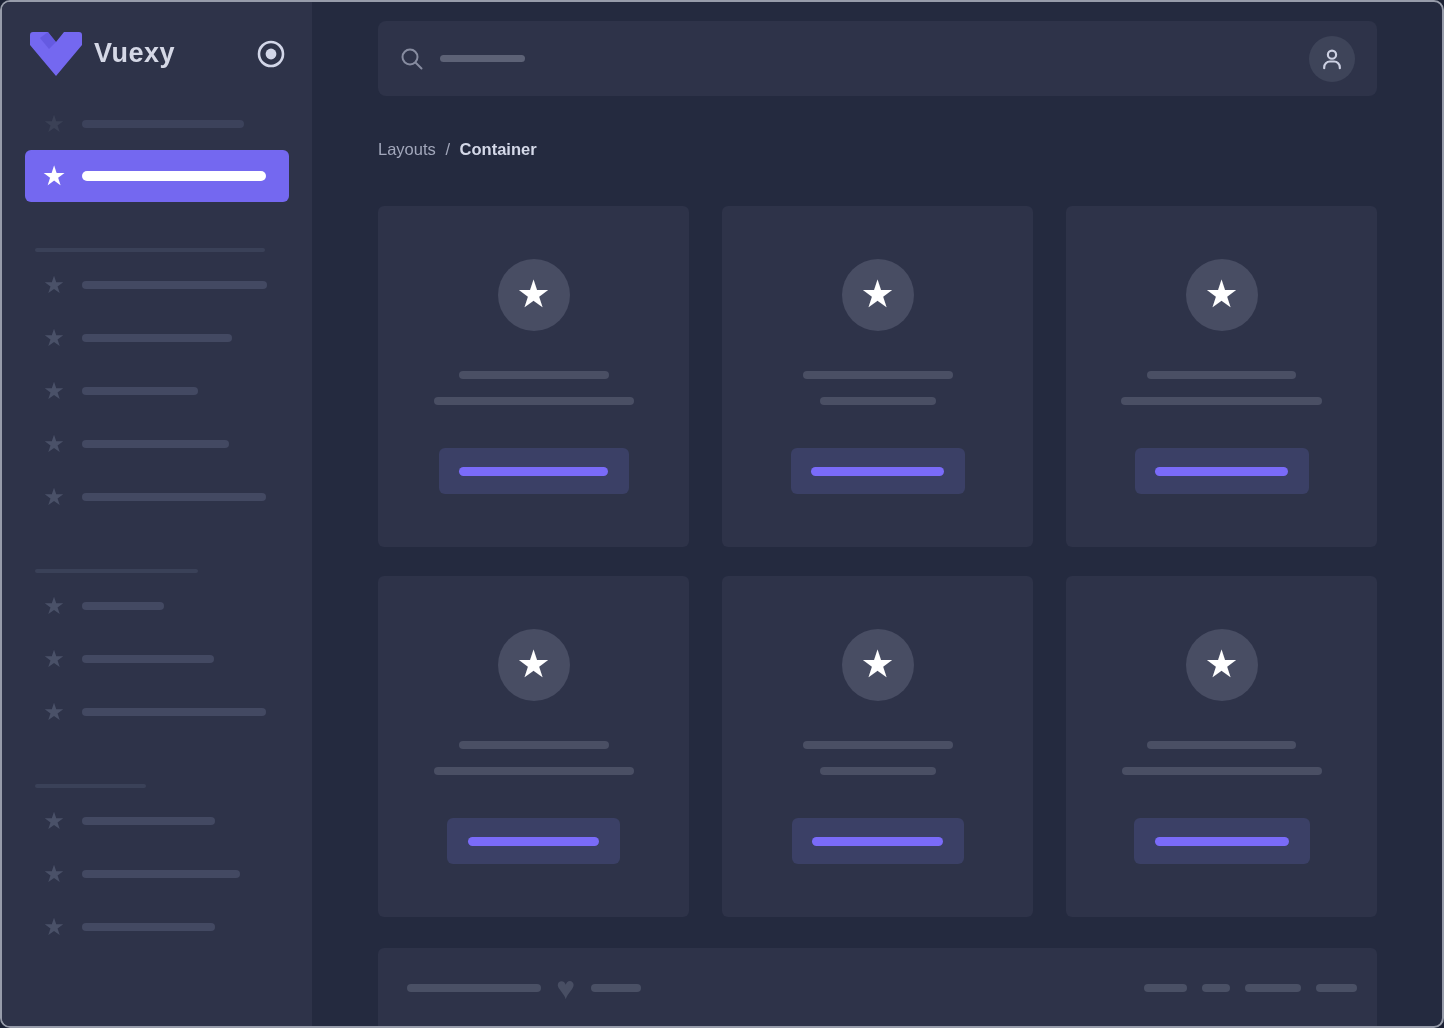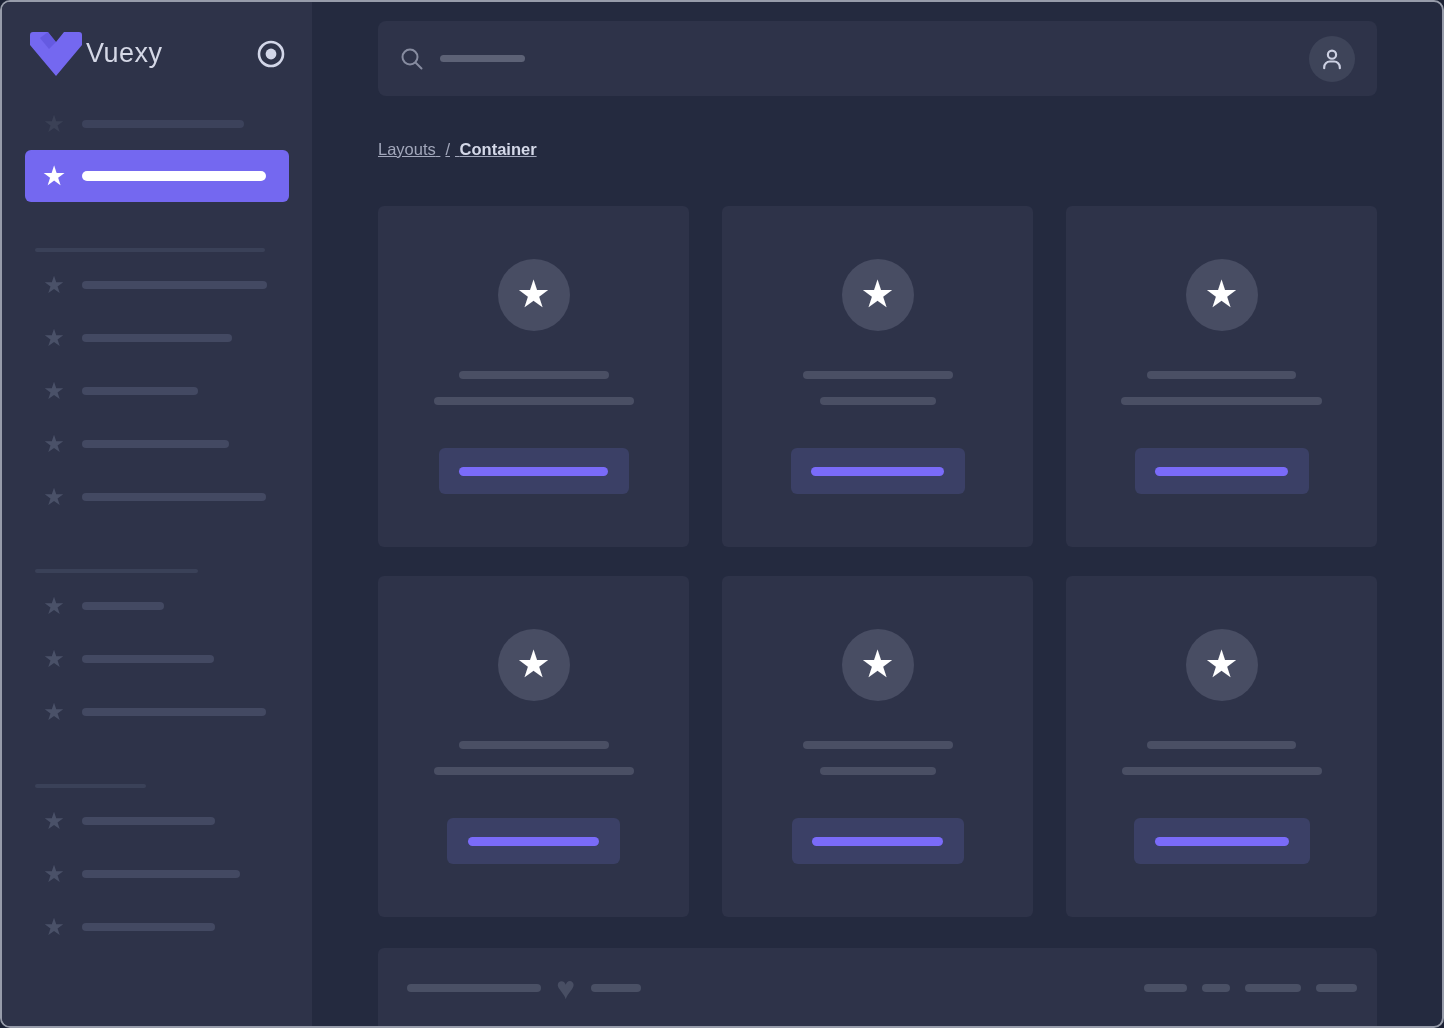--- a/index.html
+++ b/index.html
@@ -8,21 +8,21 @@
   .frame {
     position:relative; width:1444px; height:1028px;
     border:2px solid #979caa; border-radius:10px; overflow:hidden;
     background:#242a3f; display:flex;
   }
 
   
   .sidebar { flex:0 0 310px; width:310px; background:#2e3349; height:100%; }
   .side-head { height:95px; display:flex; align-items:center; padding:8px 26px 0 28px; }
   .logo svg { display:block; }
-  .brand { font-size:27px; font-weight:normal; color:#d5d8e6; margin-left:4px; letter-spacing:.5px; flex:1; }
+  .brand { font-size:27px; font-weight:bold; color:#d5d8e6; margin-left:12px; letter-spacing:.5px; flex:1; }
   .toggle { display:flex; align-items:center; justify-content:center; cursor:pointer; }
 
   .nav-item { height:53px; display:flex; align-items:center; padding-left:38px; cursor:pointer; }
   .nav-item .star { width:28px; font-size:24px; line-height:1; color:#4a5168; text-align:center; }
   .sk { height:8px; border-radius:4px; background:#434962; }
   .nav-item .nav-sk { margin-left:14px; }
   .nav-item.dim .star { color:#3b4156; }
   .nav-item.dim .nav-sk { background:#3c425b; }
 
   .nav-item.active {
@@ -40,21 +40,21 @@
     height:75px; background:#2e3349; border-radius:8px;
     display:flex; align-items:center; padding:0 22px; cursor:text;
   }
   .searchbar .search-sk { background:#5d6276; height:7px; border-radius:3.5px; margin-left:16px; }
   .avatar-btn {
     margin-left:auto; width:46px; height:46px; border-radius:50%;
     background:#3e4459; border:none; display:flex; align-items:center; justify-content:center;
     cursor:pointer; padding:0;
   }
 
-  .breadcrumb { margin-top:44px; font-size:16.5px; color:#a2a7bb; line-height:19px;text-decoration:underline; }
+  .breadcrumb { margin-top:44px; font-size:16.5px; color:#a2a7bb; line-height:19px; }
   .breadcrumb .sep { margin:0 5px; }
   .breadcrumb .current { color:#d4d8e8; font-weight:bold; }
   .breadcrumb .parent { cursor:pointer; }
 
   .grid {
     margin-top:47px; display:grid;
     grid-template-columns:repeat(3, 1fr); column-gap:33px; row-gap:29px;
   }
   .card {
     height:341px; background:#2e3349; border-radius:6px;

